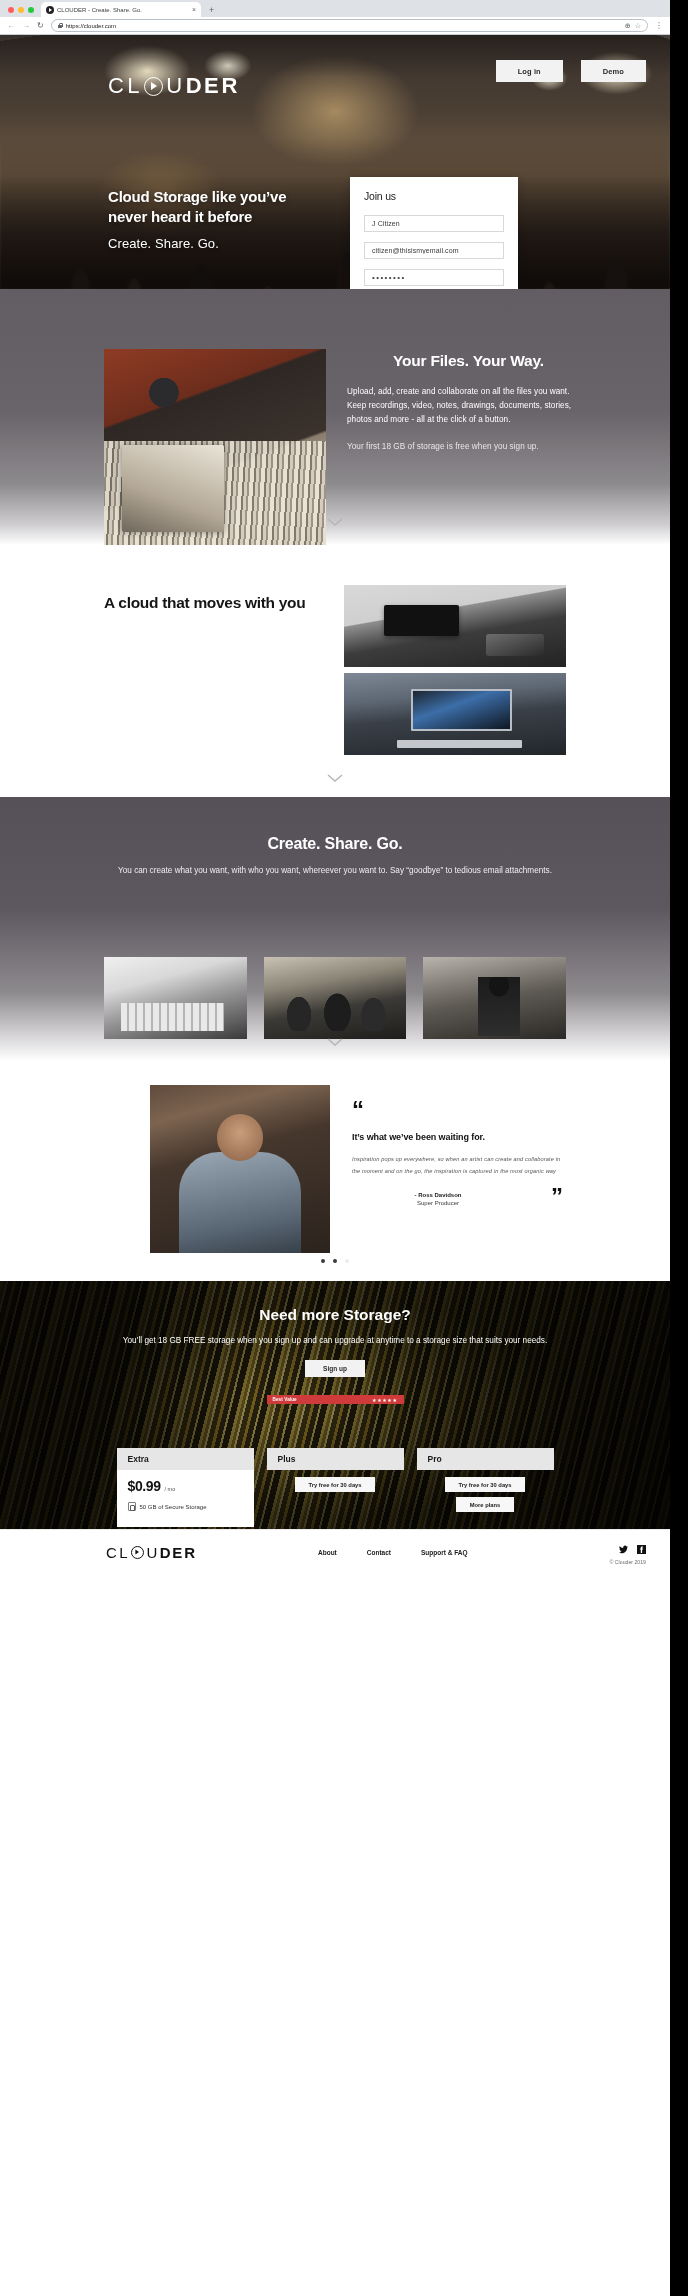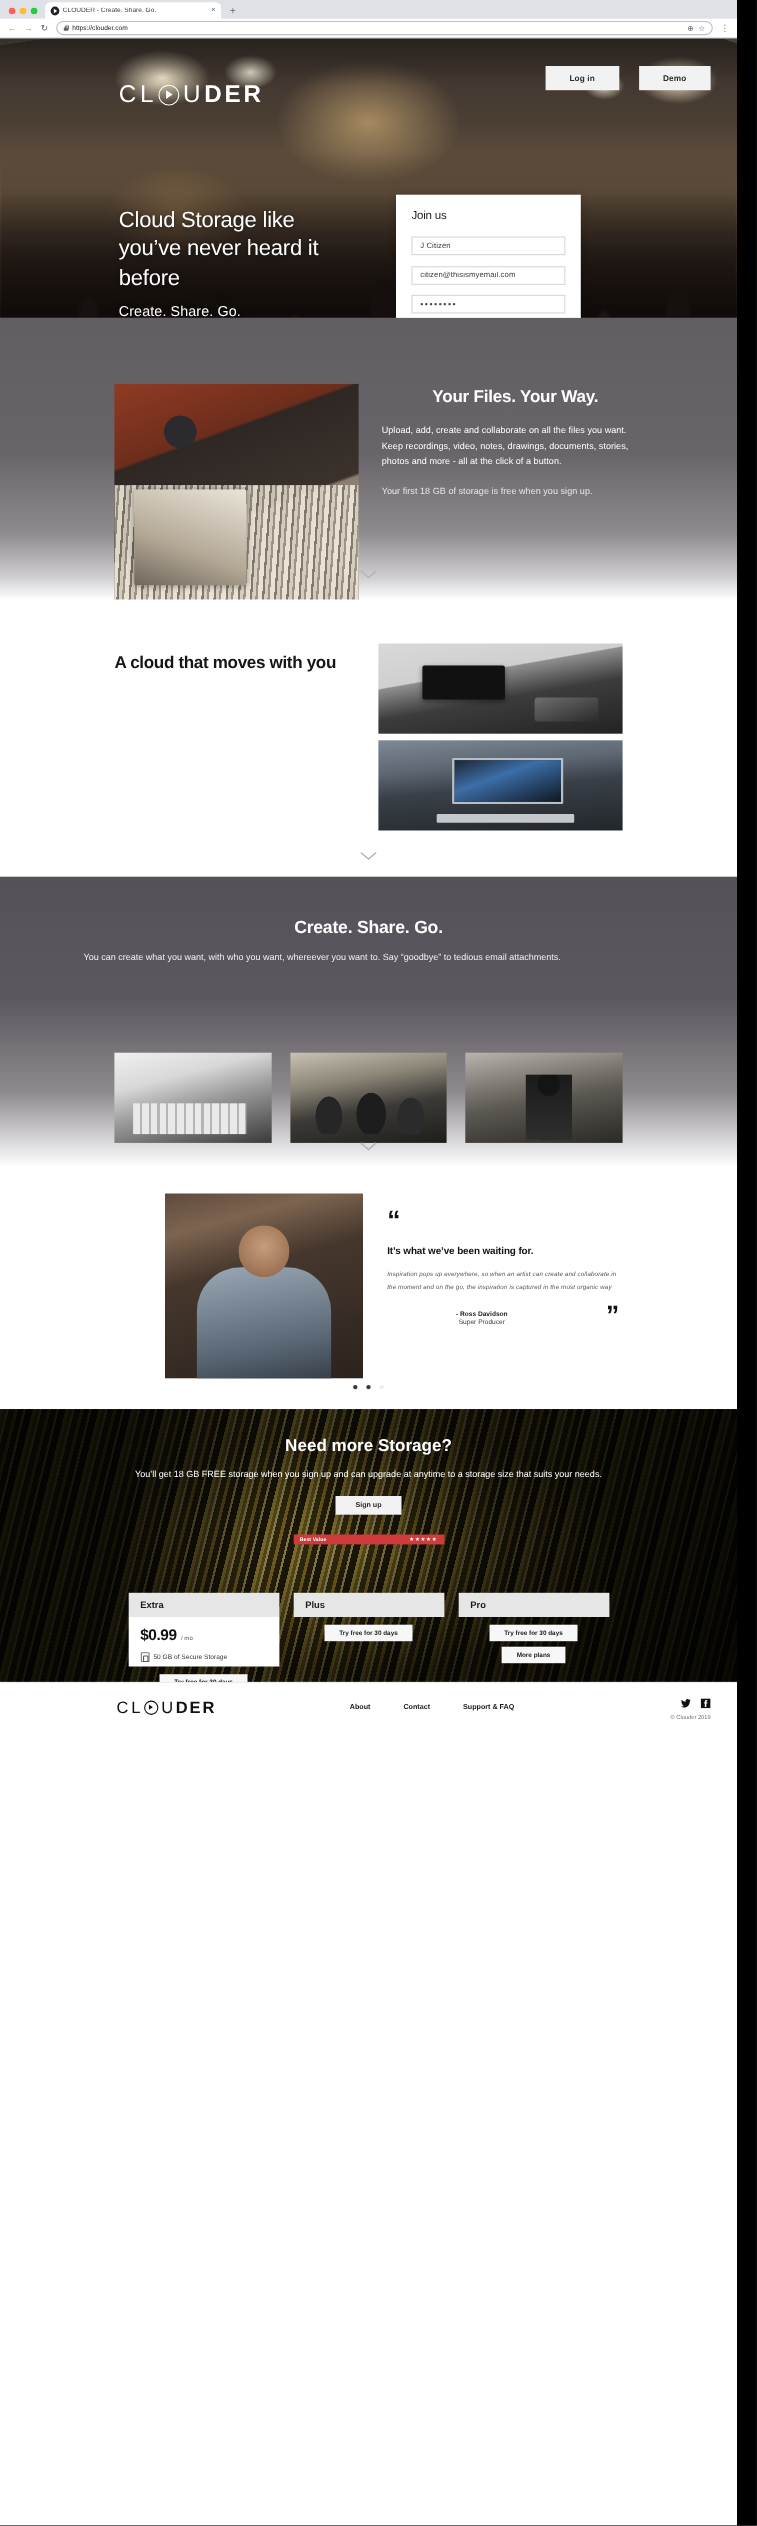--- a/index.html
+++ b/index.html
@@ -95,26 +95,26 @@
   .brand .thin { color: #fff; font-weight: 300; }
   .brand .bold { color: #fff; font-weight: 800; letter-spacing: 2.6px; }
   .brand-o {
     width: 19px; height: 19px; border-radius: 50%; border: 1.4px solid #fff;
     display: inline-flex; align-items: center; justify-content: center; margin: 0 3.4px 0 1px;
   }
   .brand-o::after { content:""; border-left: 6px solid #fff; border-top: 4px solid transparent;
                     border-bottom: 4px solid transparent; margin-left: 2px; }
 
   .hero-copy { position: absolute; left: 108px; top: 152px; width: 210px; }
-  .hero-h1 { color:#fff; font-size: 20px; font-weight: 400; line-height: 1.32; letter-spacing: -.2px;
+  .hero-h1 { color:#fff; font-size: 15px; font-weight: 700; line-height: 1.32; letter-spacing: -.2px;
              text-shadow: 0 1px 5px rgba(0,0,0,.45); }
   .hero-sub { color:#fff; font-size: 13px; font-weight: 400; margin-top: 9px; letter-spacing: .1px;
               text-shadow: 0 1px 5px rgba(0,0,0,.45); }
 
-  .signup-card { position:absolute; left: 360px; top: 142px; width: 168px;
+  .signup-card { position:absolute; left: 350px; top: 142px; width: 168px;
                  background: #fff; padding: 13px 14px 16px; box-shadow: 0 1px 8px rgba(0,0,0,.22); }
   .signup-title { font-size: 10.5px; font-weight: 400; color: #1c1c1c; margin-bottom: 10px; letter-spacing: -.2px; }
   .field {
     width: 100%; height: 17px; border: 1px solid #d8d8d8; background:#fff; margin-bottom: 7px;
     padding: 0 7px; font-size: 7px; color: #3a3a3a; font-family: inherit; letter-spacing: .1px;
   }
   .field.pw { letter-spacing: 1.4px; font-size: 8px; color:#444; }
 
   
   .sec-files { height: 256px; position: relative;
@@ -167,21 +167,21 @@
   .move-img2::before { content:""; position:absolute; left: 30%; top: 20%; width: 44%; height: 46%;
                        background: linear-gradient(160deg,#1d2530,#3c6ea8 40%, #0f1722);
                        border: 2px solid #b9bec6; border-radius: 1px; }
   .move-img2::after { content:""; position:absolute; left: 24%; bottom: 8%; width: 56%; height: 10%;
                       background: #c4c8cd; border-radius: 1px; }
 
   
   .sec-csg { height: 264px; position: relative;
     background: linear-gradient(180deg, #565058 0%, #5d575f 42%, #8d8a8e 74%, #d4d2d5 90%, #ffffff 100%); }
   .csg-h2 { text-align:center; color:#fff; font-size: 16px; font-weight: 800; padding-top: 38px; letter-spacing: -.2px; }
-  .csg-p { color:#f0eef0; font-size: 8.2px; line-height: 1.72; margin-top: 11px;
+  .csg-p { text-align:center; color:#f0eef0; font-size: 8.2px; line-height: 1.72; margin-top: 11px;
            padding: 0 76px; }
   .csg-p2 { text-align:center; color:#f0eef0; font-size: 8.2px; line-height: 1.72; margin-top: 15px;
             padding: 0 72px; }
   .csg-imgs { position:absolute; left: 104px; top: 160px; width: 462px; display: flex; gap: 17px; }
   .csg-img { width: 143px; height: 82px; }
   .csg-img.a { background: linear-gradient(165deg,#f0f0f0 0%,#d8d8d8 30%,#9a9a9a 55%,#3a3a3a 100%); position:relative; overflow:hidden;}
   .csg-img.a::after { content:""; position:absolute; left:12%; bottom:10%; width:72%; height:34%;
                       background: repeating-linear-gradient(90deg,#e9e9e9 0 6px,#b5b5b5 6px 8px); }
   .csg-img.b { background: linear-gradient(170deg,#c9c2b4 0%,#8b8577 32%,#3c3a36 60%,#1e1d1b 100%); position:relative; overflow:hidden;}
   .csg-img.b::after { content:""; position:absolute; left:8%; top:26%; width:84%; height:64%;
@@ -233,21 +233,21 @@
                   font-size: 6.5px; font-weight: 700; color:#2b2b2b; padding: 5px 18px;
                   cursor:pointer; font-family: inherit; }
   .cards { display:flex; justify-content:center; gap: 13px; margin-top: 18px; }
   .card { width: 137px; }
   .card-top { height: 9px; background:#cf3a3a; display:flex; align-items:center;
               justify-content: space-between; padding: 0 6px; }
   .card-top.blank { background: transparent; }
   .bv { font-size: 4.6px; font-weight: 700; color:#fff; letter-spacing: .1px; }
   .stars { font-size: 5px; color:#fff; letter-spacing: .6px; }
   .card-hd { background:#e6e6e6; padding: 6px 11px; font-size: 8.5px; font-weight: 800; color:#1a1a1a;margin-top:44px; }
-  .card-bd { background:#fff; padding: 8px 11px 4px; }
+  .card-bd { background:#fff; padding: 8px 11px 16px; }
   .price-row { display:flex; align-items: baseline; gap: 4px; }
   .amt { font-size: 14px; font-weight: 800; color:#111; letter-spacing: -.4px; }
   .per { font-size: 5.5px; color:#555; }
   .stor-row { display:flex; align-items:center; gap: 4px; margin-top: 8px; }
   .lockico { width: 8px; height: 9px; position:relative; flex:none; }
   .lockico::before { content:""; position:absolute; inset:0; border:1px solid #7d7d7d; border-radius:1px; }
   .lockico::after { content:""; position:absolute; left: 2.4px; top: 3px; width: 3px; height: 3.6px;
                     border: 1px solid #5a5a5a; border-radius: 1px; }
   .stor { font-size: 6px; color:#333; }
   .try-btn { display:block; margin: 7px auto 0; background:#f7f7f7; border:none;

